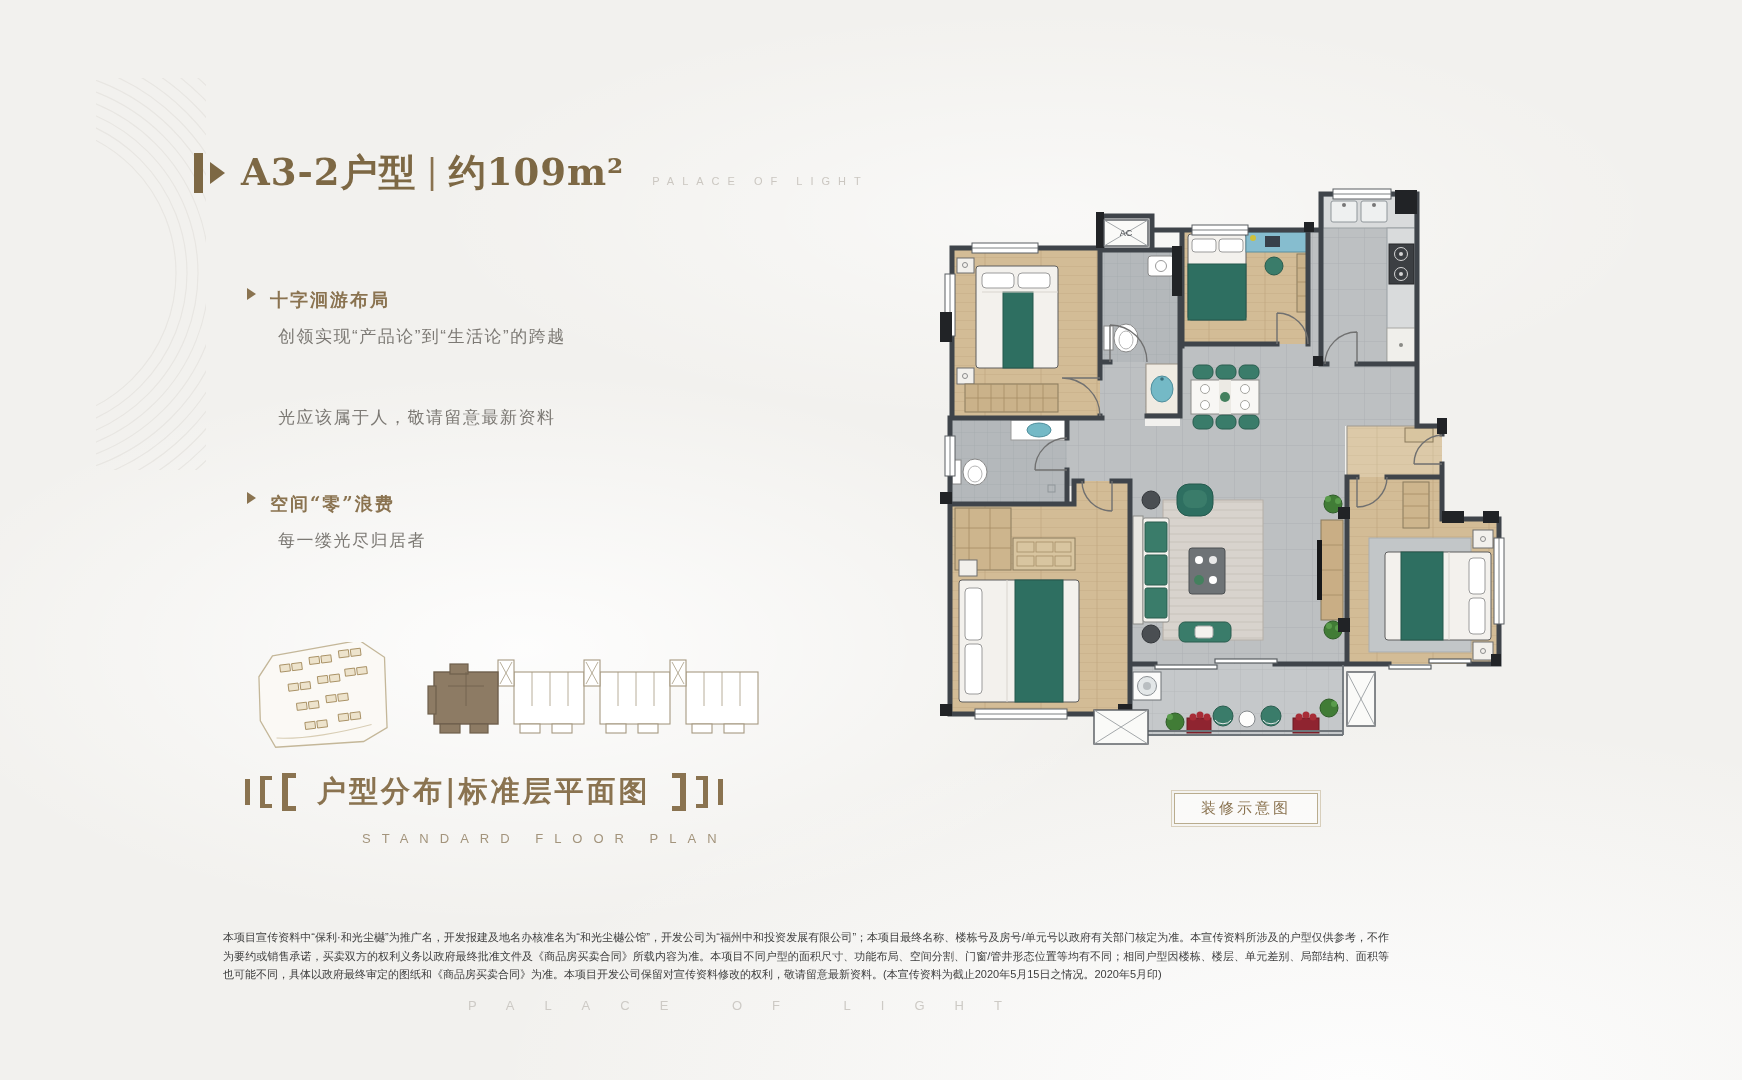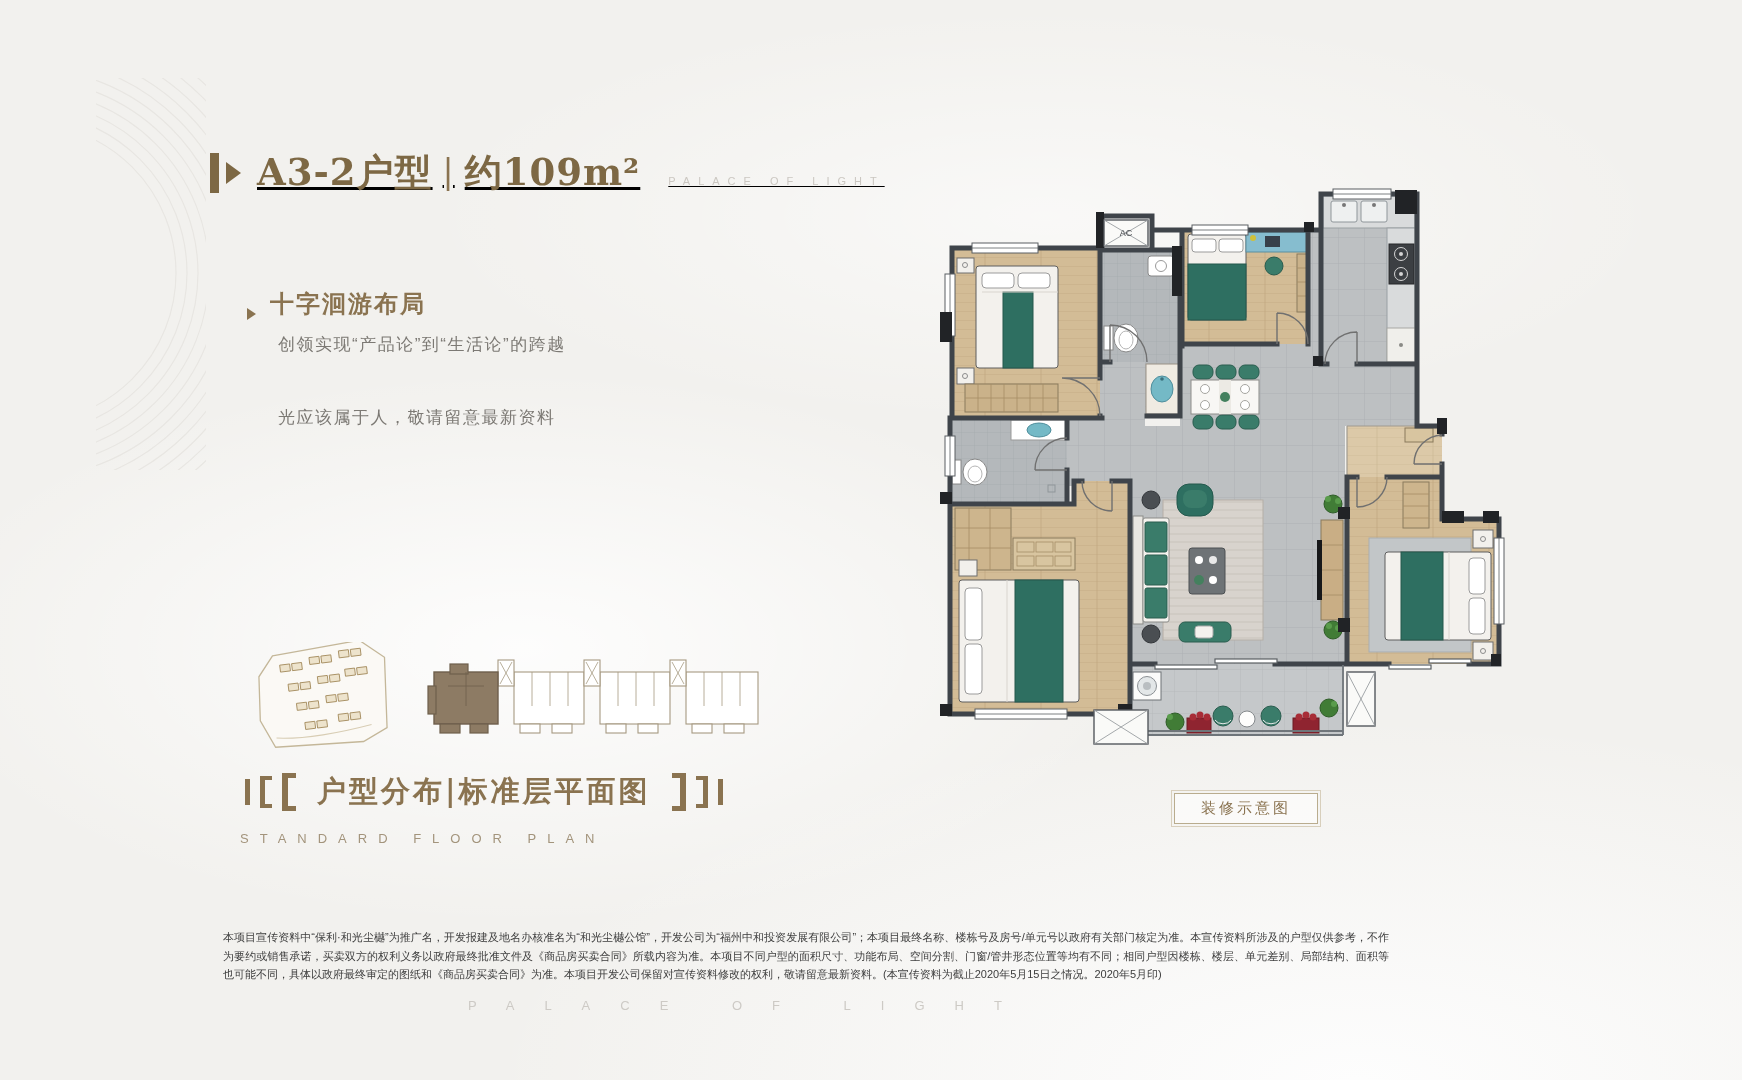--- a/index.html
+++ b/index.html
@@ -7,33 +7,33 @@
     position:relative;width:1742px;height:1080px;overflow:hidden;
     font-family:"Liberation Sans","DejaVu Sans",sans-serif;
     background:
       radial-gradient(1250px 520px at 78% 100%, #fdfdfd, rgba(253,253,253,0) 70%),
       radial-gradient(950px 430px at 30% 60%, rgba(255,255,255,.85), rgba(255,255,255,0) 65%),
       radial-gradient(900px 300px at 60% 20%, rgba(255,255,255,.55), rgba(255,255,255,0) 70%),
       #f2f1ee;
   }
   .serif{font-family:"DejaVu Serif","Liberation Serif",serif;}
   
-  .title-block{position:absolute;left:210px;top:148px;display:flex;align-items:center;text-decoration:underline;}
+  .title-block{position:absolute;left:194px;top:148px;display:flex;align-items:center;}
   .tmark-bar{width:9px;height:40px;background:#7d6844;margin-right:7px;}
   .tmark-tri{width:0;height:0;border-left:15px solid #7d6844;border-top:11px solid transparent;border-bottom:11px solid transparent;margin-right:16px;}
   .title-cn{font-weight:700;font-size:37px;color:#7d6844;letter-spacing:1px;display:flex;align-items:center;}
   .title-div{font-weight:400;font-size:33px;margin:0 10px;position:relative;top:-2px;color:#8a7350;}
   .brand-caption{margin-left:28px;margin-top:16px;font-size:11px;letter-spacing:8px;color:#cbc7c1;align-self:center;white-space:nowrap;}
   
   .feature{position:absolute;left:247px;}
-  .f-title{display:flex;align-items:flex-end;font-weight:700;font-size:24px;color:#8a7350;letter-spacing:2px;}
+  .f-title{display:flex;align-items:flex-start;font-weight:700;font-size:18px;color:#8a7350;letter-spacing:2px;}
   .f-tri{width:0;height:0;border-left:9px solid #8a7350;border-top:6px solid transparent;border-bottom:6px solid transparent;margin-right:14px;}
   .f-desc{margin:13px 0 0 31px;font-size:17px;color:#7c7974;letter-spacing:1.5px;}
   
-  .section-heading{position:absolute;left:240px;top:772px;display:flex;flex-direction:column;align-items:flex-start;}
+  .section-heading{position:absolute;left:240px;top:772px;display:flex;flex-direction:column;align-items:flex-end;}
   .heading-row{display:flex;align-items:center;}
   .bk{box-sizing:border-box;border-color:#8a7350;border-style:solid;border-width:0;}
   .bk-bar{width:5px;height:26px;border-left-width:5px;margin:0 5px;}
   .bkL-m{width:12px;height:32px;border-left-width:5px;border-top-width:4px;border-bottom-width:4px;margin:0 5px;}
   .bkL-b{width:14px;height:38px;border-left-width:6px;border-top-width:5px;border-bottom-width:5px;margin:0 5px;}
   .bkR-m{width:12px;height:32px;border-right-width:5px;border-top-width:4px;border-bottom-width:4px;margin:0 5px;}
   .bkR-b{width:14px;height:38px;border-right-width:6px;border-top-width:5px;border-bottom-width:5px;margin:0 5px;}
   .heading-cn{font-weight:700;font-size:29px;color:#8a7350;letter-spacing:3px;margin:0 16px;white-space:nowrap;}
   .heading-en{margin-top:19px;font-size:13px;letter-spacing:11px;color:#a3947c;white-space:nowrap;}
   
@@ -77,20 +77,27 @@
 
   <div class="feature" style="top:288px">
     <div class="f-title serif">
       <span class="f-tri"></span>
       <span>十字洄游布局</span>
     </div>
     <div class="f-desc">创领实现“产品论”到“生活论”的跨越</div>
   </div>
   <div class="feature" style="top:393px">
     <div class="f-desc">光应该属于人，敬请留意最新资料</div>
+  </div>
+  <div class="feature" style="top:492px">
+    <div class="f-title serif">
+      <span class="f-tri"></span>
+      <span>空间“零”浪费</span>
+    </div>
+    <div class="f-desc">每一缕光尽归居者</div>
   </div>
 
   <svg class="abs" style="left:248px;top:642px" width="152" height="112" viewBox="0 0 152 112">
     <g transform="rotate(-7 76 56)">
       <path d="M30 8 L118 3 L141 23 L135 93 L110 104 L22 99 L10 71 L14 27 Z" fill="#fbf9f5" stroke="#c4b799" stroke-width="1.3"></path>
       <g fill="#ede3cc" stroke="#a58d5f" stroke-width="0.9">
         <rect x="36" y="18" width="10" height="7"></rect>
           <rect x="48" y="18" width="10" height="7"></rect>
         <rect x="66" y="14" width="10" height="7"></rect>
           <rect x="78" y="14" width="10" height="7"></rect>

